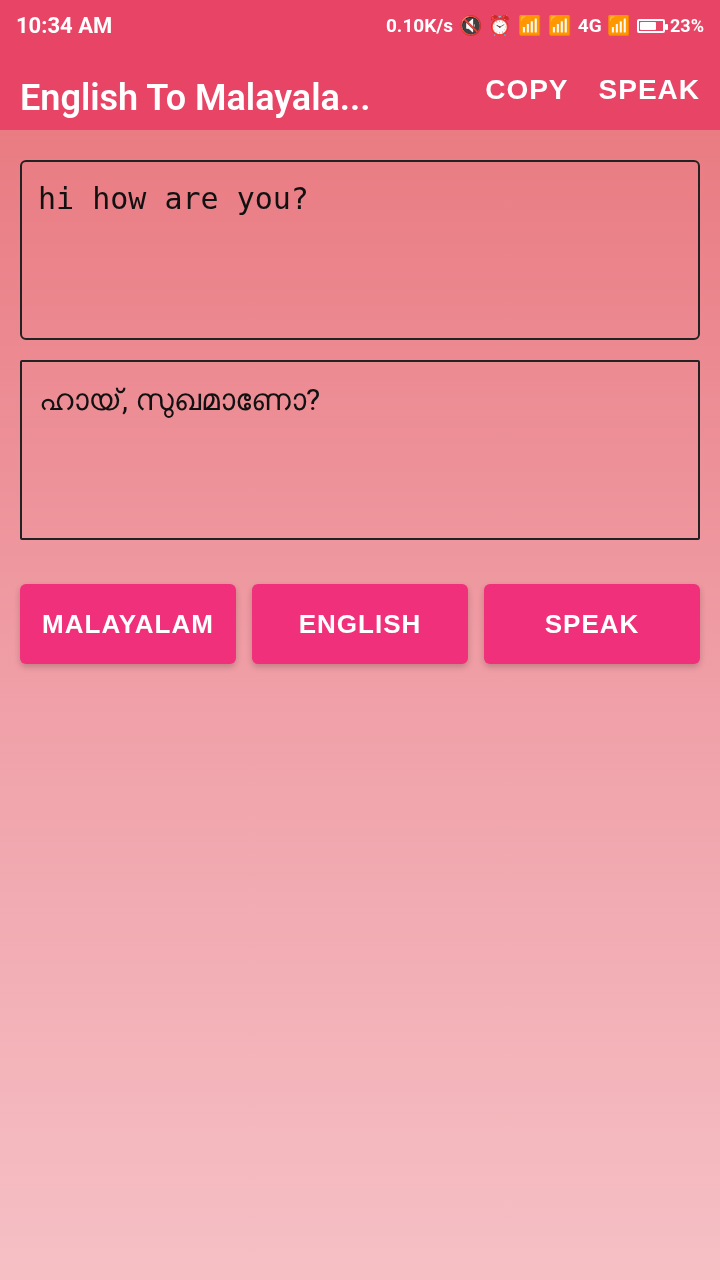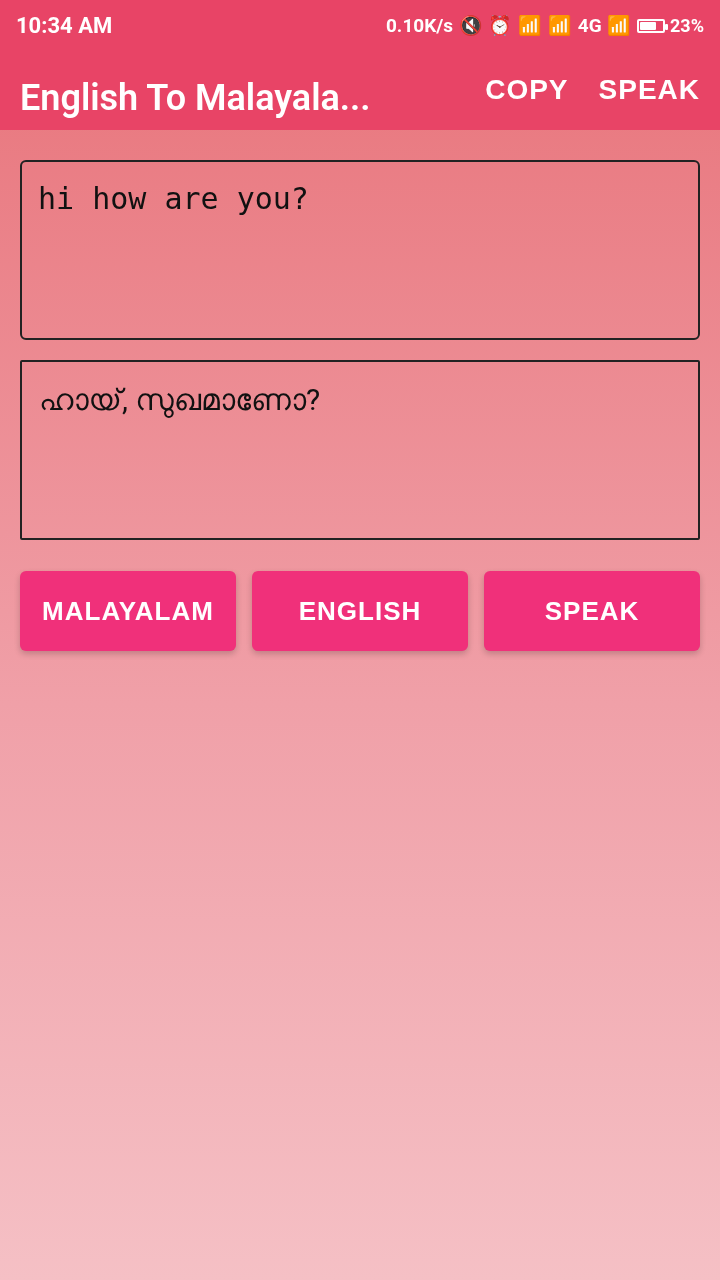--- a/index.html
+++ b/index.html
@@ -106,21 +106,21 @@
       color: #111;
       line-height: 1.4;
       width: 100%;
       border-radius: 2px;
     }
 
     
     .buttons-row {
       display: flex;
       gap: 16px;
-      margin-top: 11px;
+      margin-top: 24px;
     }
 
     .action-btn {
       flex: 1;
       height: 80px;
       background: #f0307a;
       border: none;
       border-radius: 6px;
       color: white;
       font-size: 26px;

